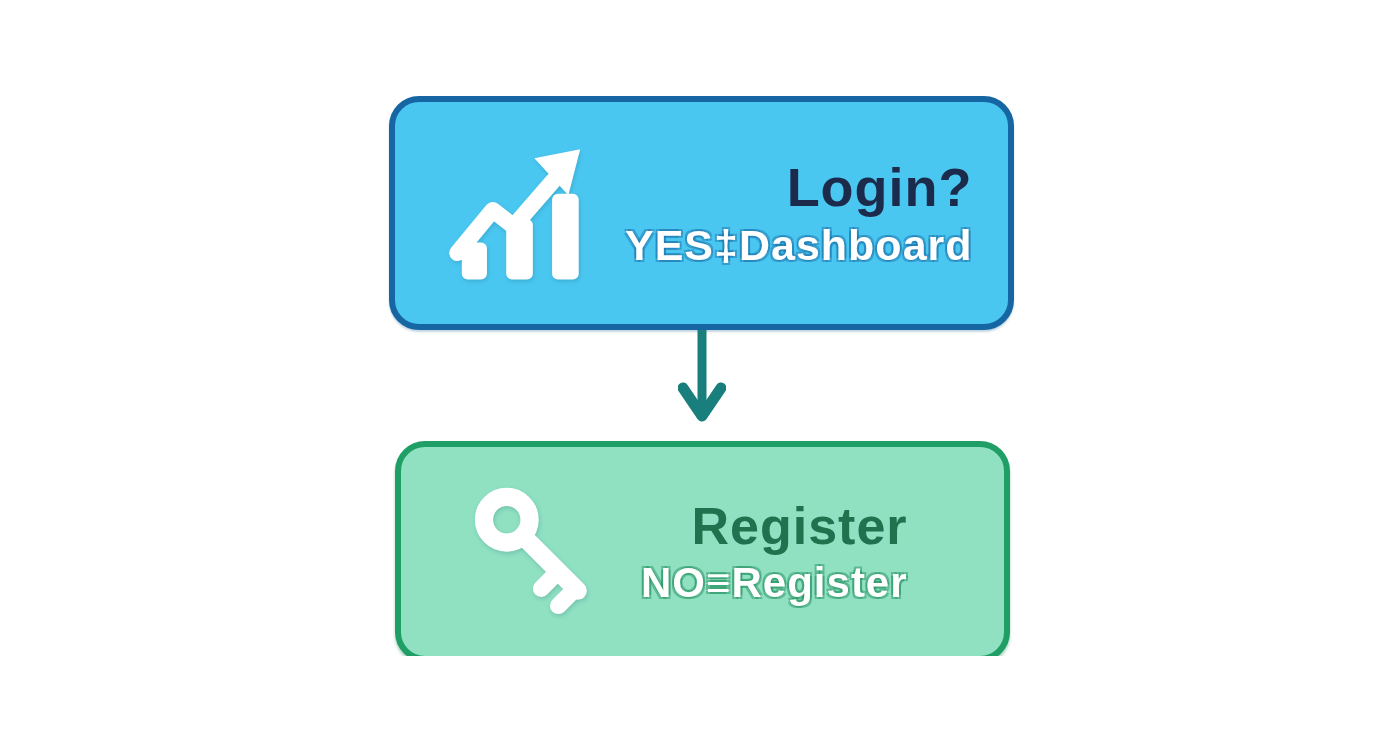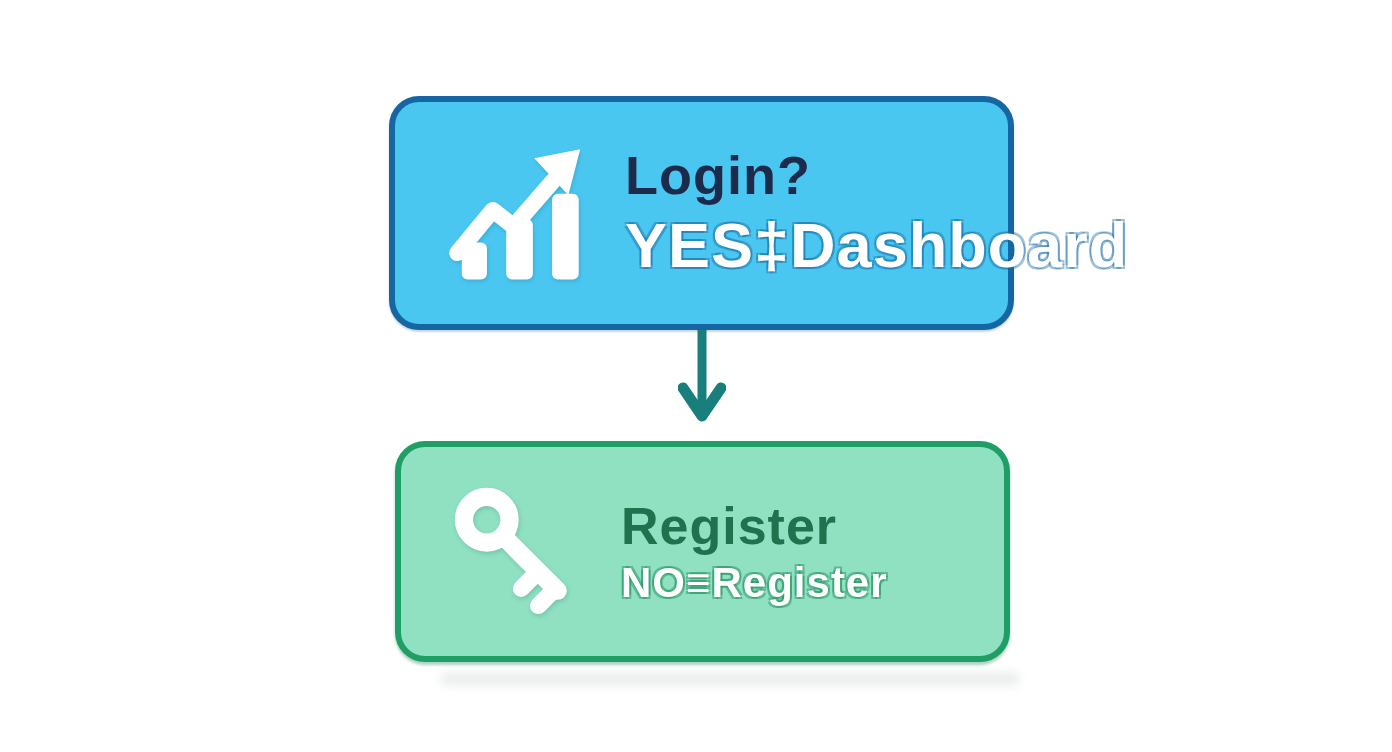--- a/index.html
+++ b/index.html
@@ -4,23 +4,24 @@
 <style>
   html, body {
     margin: 0;
     padding: 0;
     background: #ffffff;
     font-family: "Liberation Sans", "DejaVu Sans", sans-serif;
   }
   .canvas {
     position: relative;
     width: 1392px;
-    height: 752px;
+    height: 656px;
     background: var(--canvas-bg, #ffffff);
     overflow: hidden;
+    text-align: right;
   }
   .node {
     position: absolute;
     box-sizing: border-box;
     border-radius: 30px;
     display: flex;
     align-items: center;
   }
   .node-login {
     left: 389px;
@@ -33,21 +34,21 @@
     gap: 30px;
     box-shadow: 0 2px 2px rgba(20, 90, 140, 0.25);
   }
   .node-register {
     left: 395px;
     top: 441px;
     width: 615px;
     height: 221px;
     background: var(--register-fill);
     border: 6px solid var(--register-border);
-    padding-left: 42px;
+    padding-left: 62px;
     gap: 26px;
     box-shadow: 0 3px 3px rgba(23, 120, 80, 0.35);
   }
   .node-icon {
     flex: 0 0 auto;
     display: flex;
     align-items: center;
     justify-content: center;
   }
   .node-icon svg {
@@ -62,21 +63,21 @@
   .node-title {
     font-weight: bold;
     font-size: 54px;
     line-height: 1.2;
     letter-spacing: 1px;
   }
   .node-login .node-title { color: var(--login-title); }
   .node-register .node-title { color: var(--register-title); font-size: 52px; }
   .node-subtitle {
     font-weight: bold;
-    font-size: 63px;
+    font-size: 43px;
     line-height: 1.2;
     letter-spacing: 1px;
     color: var(--node-subtitle);
   }
   .node-login .node-subtitle {
     text-shadow:
       -2px -2px 0 rgba(21, 102, 163, 0.40),
        2px -2px 0 rgba(21, 102, 163, 0.40),
       -2px  2px 0 rgba(21, 102, 163, 0.40),
        2px  2px 0 rgba(21, 102, 163, 0.40);

